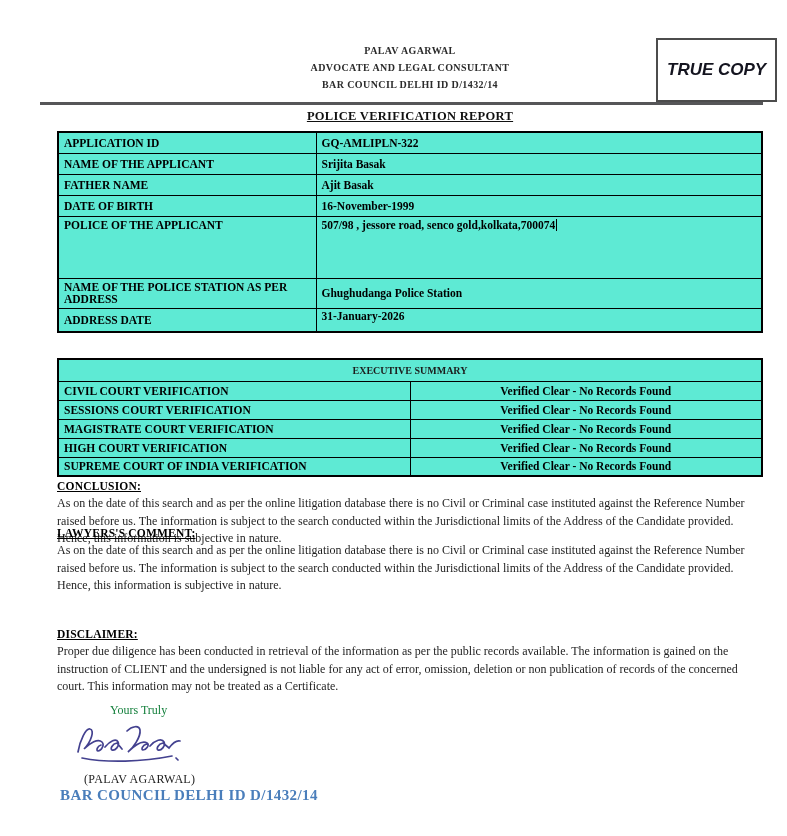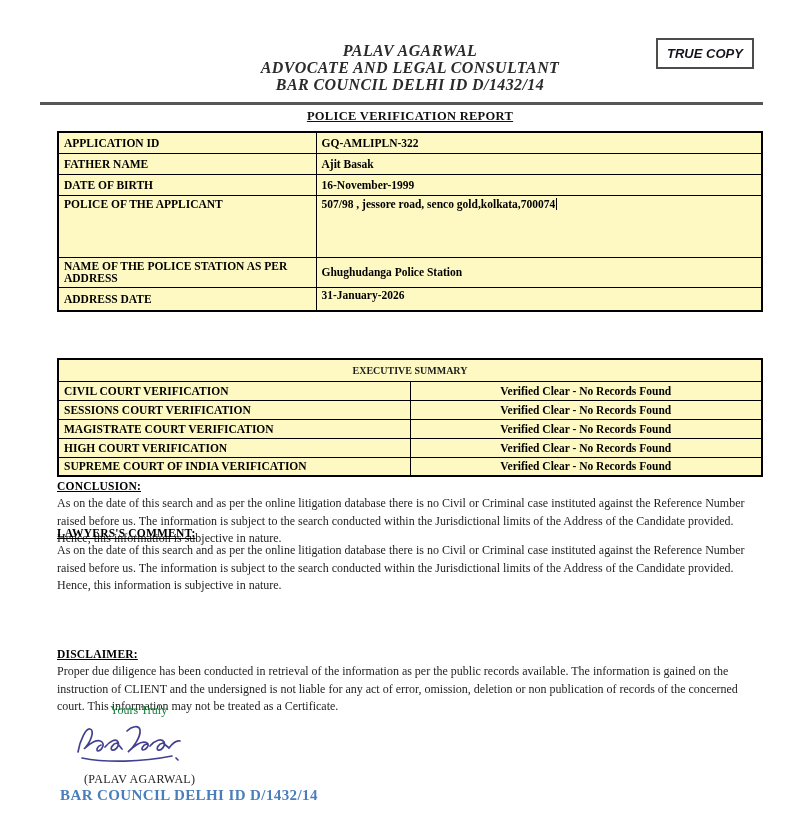--- a/index.html
+++ b/index.html
@@ -11,41 +11,41 @@
     font-family:"Liberation Serif", serif;
     color:#1c1c1c;
     overflow:hidden;
   }
   
   .letterhead {
     position:absolute; top:42px; left:47px; width:726px;
     text-align:center; line-height:17px;
   }
   .letterhead div {
-    font-weight:bold; font-size:16px; letter-spacing:.4px; color:#2b2b2b;font-style:italic;
+    font-weight:bold; font-size:10px; letter-spacing:.4px; color:#2b2b2b;
   }
   .stamp {
     position:absolute; top:38px; left:656px;
-    border:2px solid #4c4c4c; padding:6px 9px;
+    border:2px solid #4c4c4c; padding:20px 9px;
     font-family:"Liberation Sans", sans-serif;
-    font-style:italic; font-weight:bold; font-size:13px; color:#14141f;
+    font-style:italic; font-weight:bold; font-size:17px; color:#14141f;
     background:#fff;
   }
   .head-rule {
     position:absolute; top:102px; left:40px; width:723px; height:3px;
     background:#565658;
   }
   .doc-title {
     position:absolute; top:109px; left:47px; width:726px;
     text-align:center; font-weight:bold; font-size:12.5px;
     letter-spacing:.3px; color:#111;
     text-decoration:underline;
   }
   
-  table { border-collapse:collapse; table-layout:fixed; background:#fef9c3; }
+  table { border-collapse:collapse; table-layout:fixed; background:#5eead4; }
   .tbl {
     position:absolute; left:57px; width:706px;
   }
   .tbl1 { top:131px; }
   .tbl2 { top:358px; }
   .tbl td, .tbl th {
     border:1px solid #000;
     font-size:11.5px;
     padding:1px 5px;
     vertical-align:middle;
@@ -66,21 +66,21 @@
   .tbl2 td { height:19px; padding:0 5px; }
   .tbl2 td.val { text-align:center; }
   .caret {
     display:inline-block; width:1px; height:12px;
     background:#000; vertical-align:-2px; margin-left:1px;
   }
   
   .section { position:absolute; left:57px; width:706px; }
   .sec-conclusion { top:480px; }
   .sec-lawyers   { top:527px; }
-  .sec-disclaimer{ top:648px; }
+  .sec-disclaimer{ top:628px; }
   .section h3 {
     font-size:11.5px; font-weight:bold; color:#000;
     text-decoration:underline; margin-bottom:3px; letter-spacing:.2px;
   }
   .section p {
     font-size:12px; line-height:17.5px; color:#1e1e1e; width:706px;
   }
   
   .closing { position:absolute; top:703px; left:110px; font-size:12px; color:#15803d; }
   .signature { position:absolute; top:718px; left:72px; }
@@ -102,20 +102,24 @@
 
   <div class="head-rule" style="background: rgb(86, 86, 88);"></div>
 
   <div class="doc-title">POLICE VERIFICATION REPORT</div>
 
   <table class="tbl tbl1">
     <tbody>
         <tr class="r-sm">
       <td class="lbl col-label">APPLICATION ID</td>
       <td class="val">GQ-AMLIPLN-322</td>
+    </tr>
+    <tr class="r-sm">
+      <td class="lbl col-label">NAME OF THE APPLICANT</td>
+      <td class="val">Srijita Basak</td>
     </tr>
     <tr class="r-sm">
       <td class="lbl col-label">FATHER NAME</td>
       <td class="val">Ajit Basak</td>
     </tr>
     <tr class="r-sm">
       <td class="lbl col-label">DATE OF BIRTH</td>
       <td class="val">16-November-1999</td>
     </tr>
     <tr class="r-addr">

